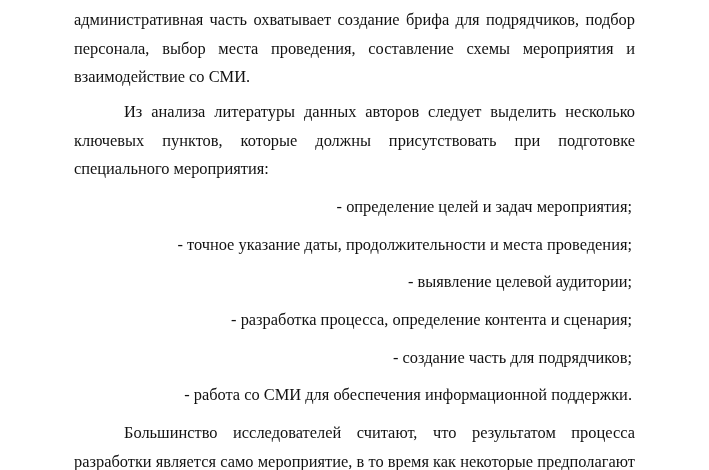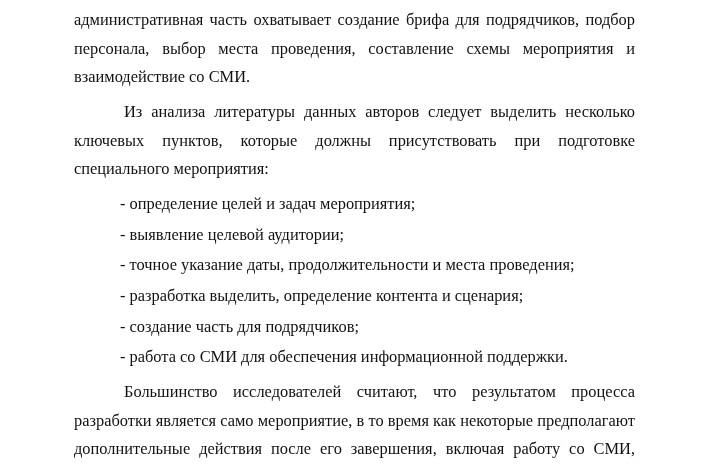--- a/index.html
+++ b/index.html
@@ -26,35 +26,35 @@
     .p {
       margin: 6px;
       text-align: justify;
       text-align-last: left;
     }
     .indent {
       text-indent: 50px;
       font-family: Liberation Serif, serif;
     }
     .list-item {
-      margin: 2px;
+      margin: 9px;
       padding-left: 50px;
-      text-align: left;
+      text-align: right;
       white-space: nowrap;
     }
   </style>
 </head>
 <body>
 
 <div class="page">
   <p class="p">административная часть охватывает создание брифа для подрядчиков, подбор персонала, выбор места проведения, составление схемы мероприятия и взаимодействие со СМИ.</p>
   <p class="p indent">Из анализа литературы данных авторов следует выделить несколько ключевых пунктов, которые должны присутствовать при подготовке специального мероприятия:</p>
   <div>
     <p class="list-item">- определение целей и задач мероприятия;</p>
+    <p class="list-item">- точное указание даты, продолжительности и места проведения;</p>
     <p class="list-item">- выявление целевой аудитории;</p>
-    <p class="list-item">- точное указание даты, продолжительности и места проведения;</p>
-    <p class="list-item">- разработка выделить, определение контента и сценария;</p>
+    <p class="list-item">- разработка процесса, определение контента и сценария;</p>
     <p class="list-item">- создание часть для подрядчиков;</p>
     <p class="list-item">- работа со СМИ для обеспечения информационной поддержки.</p>
   </div>
   <p class="p indent">Большинство исследователей считают, что результатом процесса разработки является само мероприятие, в то время как некоторые предполагают дополнительные действия после его завершения, включая работу со СМИ, рассылку пресс-релизов и мониторинг административная поля.</p>
   <p class="p indent">П</p>
 </div>
 
 </body></html>

